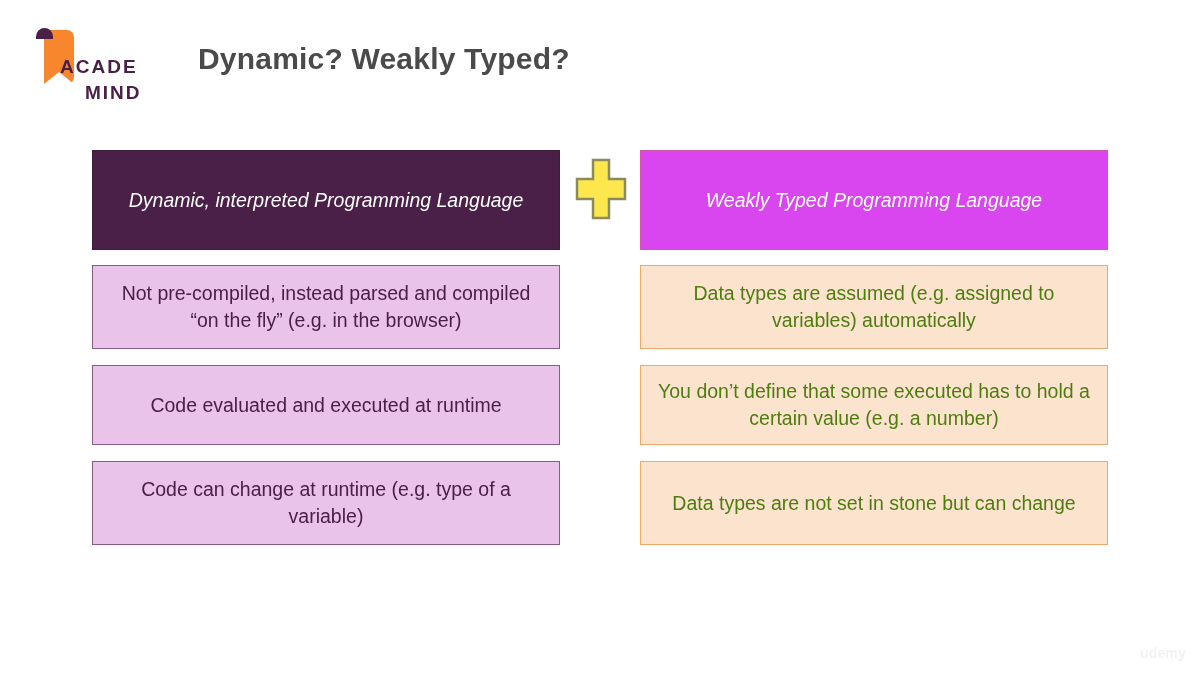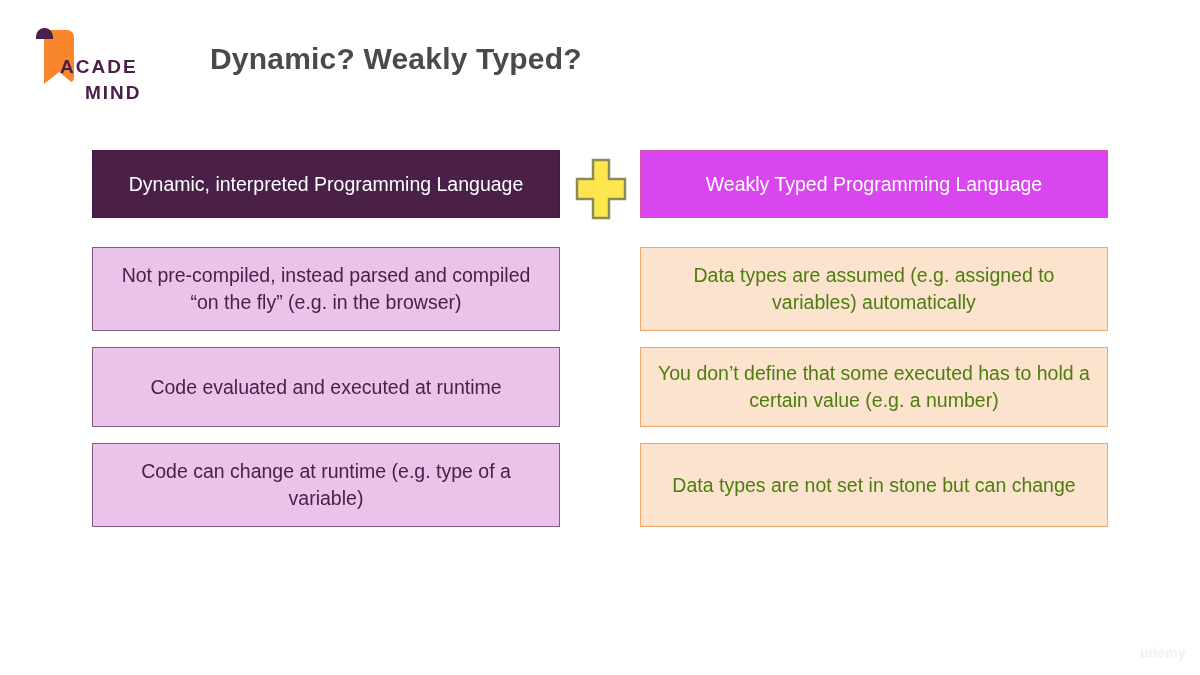--- a/index.html
+++ b/index.html
@@ -60,50 +60,51 @@
     line-height: 26px;
   }
   .logo-text .line2 {
     display: block;
     padding-left: 25px;
   }
 
   
   .page-title {
     position: absolute;
-    left: 210px;
+    left: 198px;
     top: 42px;
     font-size: 30px;
     font-weight: bold;
     color: #4A4A4A;
     letter-spacing: 0.2px;
   }
 
   
   .col {
     position: absolute;
     width: 468px;
     top: 150px;
   }
   .col-left  { left: 92px; }
   .col-right { left: 640px; }
 
   .header-box {
     box-sizing: border-box;
     width: 468px;
-    height: 68px;
+    height: 100px;
     display: flex;
     align-items: center;
     justify-content: center;
     text-align: center;
     color: #ffffff;
     font-size: 19.5px;
     line-height: 27px;
     padding: 0 20px;
     border: 1px solid rgba(0,0,0,0.15);
+    font-style: italic;
   }
   .header-left  { background: #4A2049; }
   .header-right { background: #d946ef; border-color: rgba(200,120,40,0.35); }
 
   .item-box {
     box-sizing: border-box;
     width: 468px;
     display: flex;
     align-items: center;
     justify-content: center;
@@ -119,21 +120,21 @@
   }
   .item-right {
     background: #FCE3CE;
     border: 1.5px solid #F0A96A;
     color: #4d7c0f;
   }
 
   .h84 { height: 84px; }
   .h80 { height: 80px; }
 
-  .gap1 { margin-top: 29px; }
+  .gap1 { margin-top: 15px; }
   .gap2 { margin-top: 16px; }
 
   
   .plus-wrap {
     position: absolute;
     left: 575px;
     top: 158px;
     width: 52px;
     height: 62px;
   }

